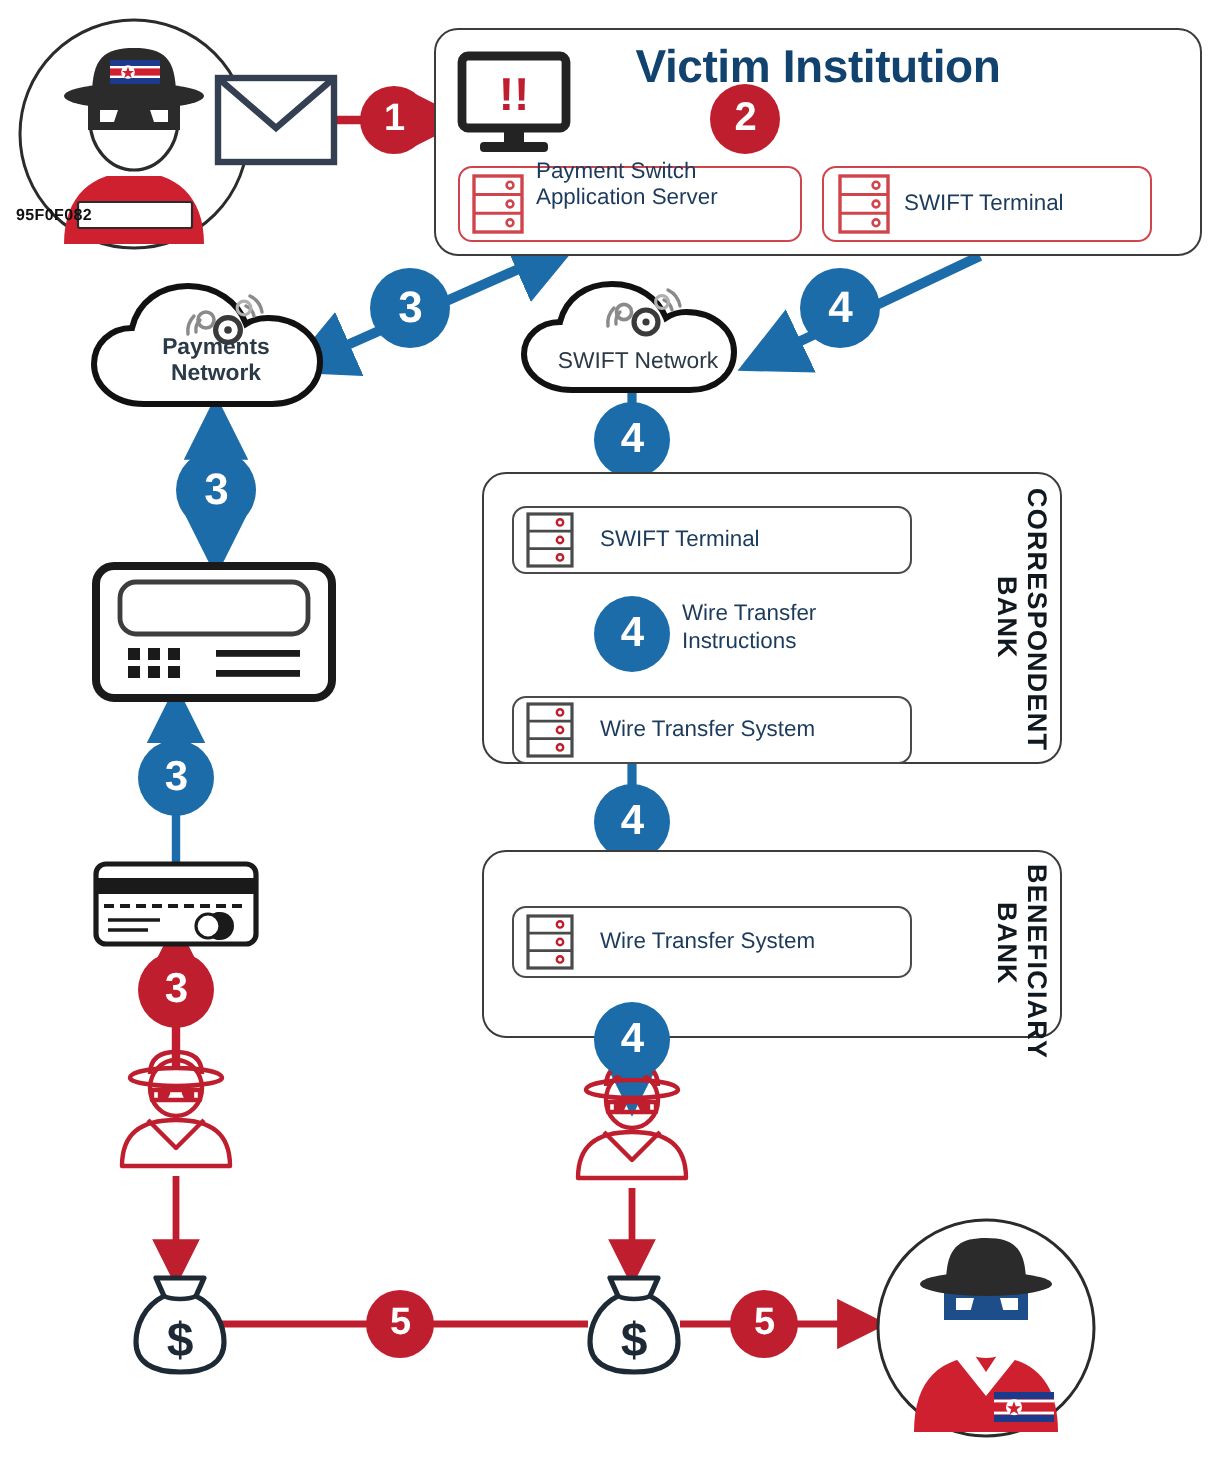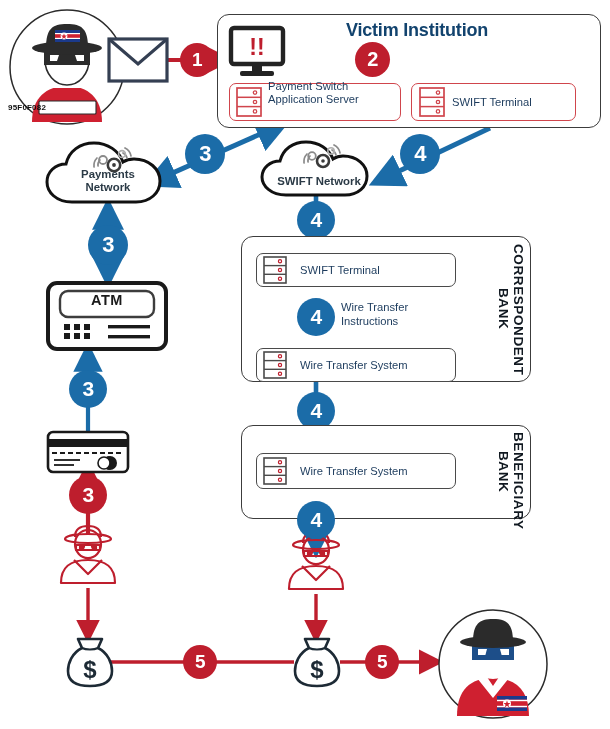--- a/index.html
+++ b/index.html
@@ -48,23 +48,22 @@
     font-family:"Liberation Sans", sans-serif;
     letter-spacing:-0.5px;
   }
   .step.red{ background:#be1e2d; }
   .step.blue{ background:#1b6ca8; }
 
   
   .vtitle{
     color:#12436e;
     font-weight:bold;
-    font-size:18px;
+    font-size:23px;
     letter-spacing:-0.2px;
-    padding-left:8px;
   }
 
   .bank-vert{
     color:#101820;
     font-weight:bold;
     font-size:13.5px;
     letter-spacing:0.6px;
     line-height:1.1;
     writing-mode:vertical-rl;
     text-align:center;
@@ -247,42 +246,41 @@
     <circle cx="65" cy="21" r="1.8" fill="#3a3a3a"></circle>
     <g stroke="#8a8a8a" stroke-width="1.7" fill="none" stroke-linecap="round">
       <path d="M50,22 a7,7 0 0 1 2,-6"></path>
       <path d="M46,23 a11,11 0 0 1 3,-9"></path>
       <path d="M78,15 a7,7 0 0 0 -4,-5"></path>
       <path d="M82,13 a11,11 0 0 0 -6,-8"></path>
     </g>
     <circle cx="54" cy="16" r="3.8" fill="none" stroke="#8a8a8a" stroke-width="1.8"></circle>
     <circle cx="73" cy="11" r="3.2" fill="none" stroke="#b0b0b0" stroke-width="1.6"></circle>
   </svg>
-  <div class="lbl cloud-label" style="left:258px;top:175px;width:122px;font-weight:bold;">SWIFT Network</div>
+  <div class="lbl cloud-label" style="left:258px;top:175px;width:122px;">SWIFT Network</div>
 
   <div class="step blue" style="left:185px;top:134px;width:40px;height:40px;font-size:22px;">3</div>
   <div class="step blue" style="left:400px;top:134px;width:40px;height:40px;font-size:22px;">4</div>
   <div class="step blue" style="left:297px;top:201px;width:38px;height:38px;font-size:21px;">4</div>
   <div class="step blue" style="left:88px;top:225px;width:40px;height:40px;font-size:22px;">3</div>
 
   <svg style="left:46px;top:281px;width:122px;height:70px;" viewBox="0 0 122 70">
     <rect x="2" y="2" width="118" height="66" rx="9" fill="#ffffff" stroke="#1a1a1a" stroke-width="4"></rect>
     <rect x="14" y="10" width="94" height="26" rx="8" fill="#ffffff" stroke="#3d3d3d" stroke-width="2.4"></rect>
     <g fill="#1a1a1a">
       <rect x="18" y="43" width="6" height="6"></rect>
         <rect x="28" y="43" width="6" height="6"></rect>
         <rect x="38" y="43" width="6" height="6"></rect>
       <rect x="18" y="52" width="6" height="6"></rect>
         <rect x="28" y="52" width="6" height="6"></rect>
         <rect x="38" y="52" width="6" height="6"></rect>
     </g>
     <rect x="62" y="44" width="42" height="3.4" fill="#1a1a1a"></rect>
     <rect x="62" y="54" width="42" height="3.4" fill="#1a1a1a"></rect>
   </svg>
-  <div class="lbl atm-text" style="left:46px;top:292px;width:122px;text-align:center;">ATM</div>
 
   <svg style="left:46px;top:430px;width:84px;height:44px;" viewBox="0 0 84 44">
     <rect x="2" y="2" width="80" height="40" rx="5" fill="#ffffff" stroke="#1a1a1a" stroke-width="2.6"></rect>
     <rect x="2" y="9" width="80" height="8" fill="#1a1a1a"></rect>
     <g stroke="#1a1a1a" stroke-width="2" stroke-dasharray="5 3">
       <line x1="6" y1="23" x2="78" y2="23"></line>
     </g>
     <line x1="8" y1="30" x2="34" y2="30" stroke="#1a1a1a" stroke-width="1.8"></line>
     <line x1="8" y1="35" x2="28" y2="35" stroke="#1a1a1a" stroke-width="1.8"></line>
     <circle cx="64" cy="33" r="7" fill="#1a1a1a"></circle>

